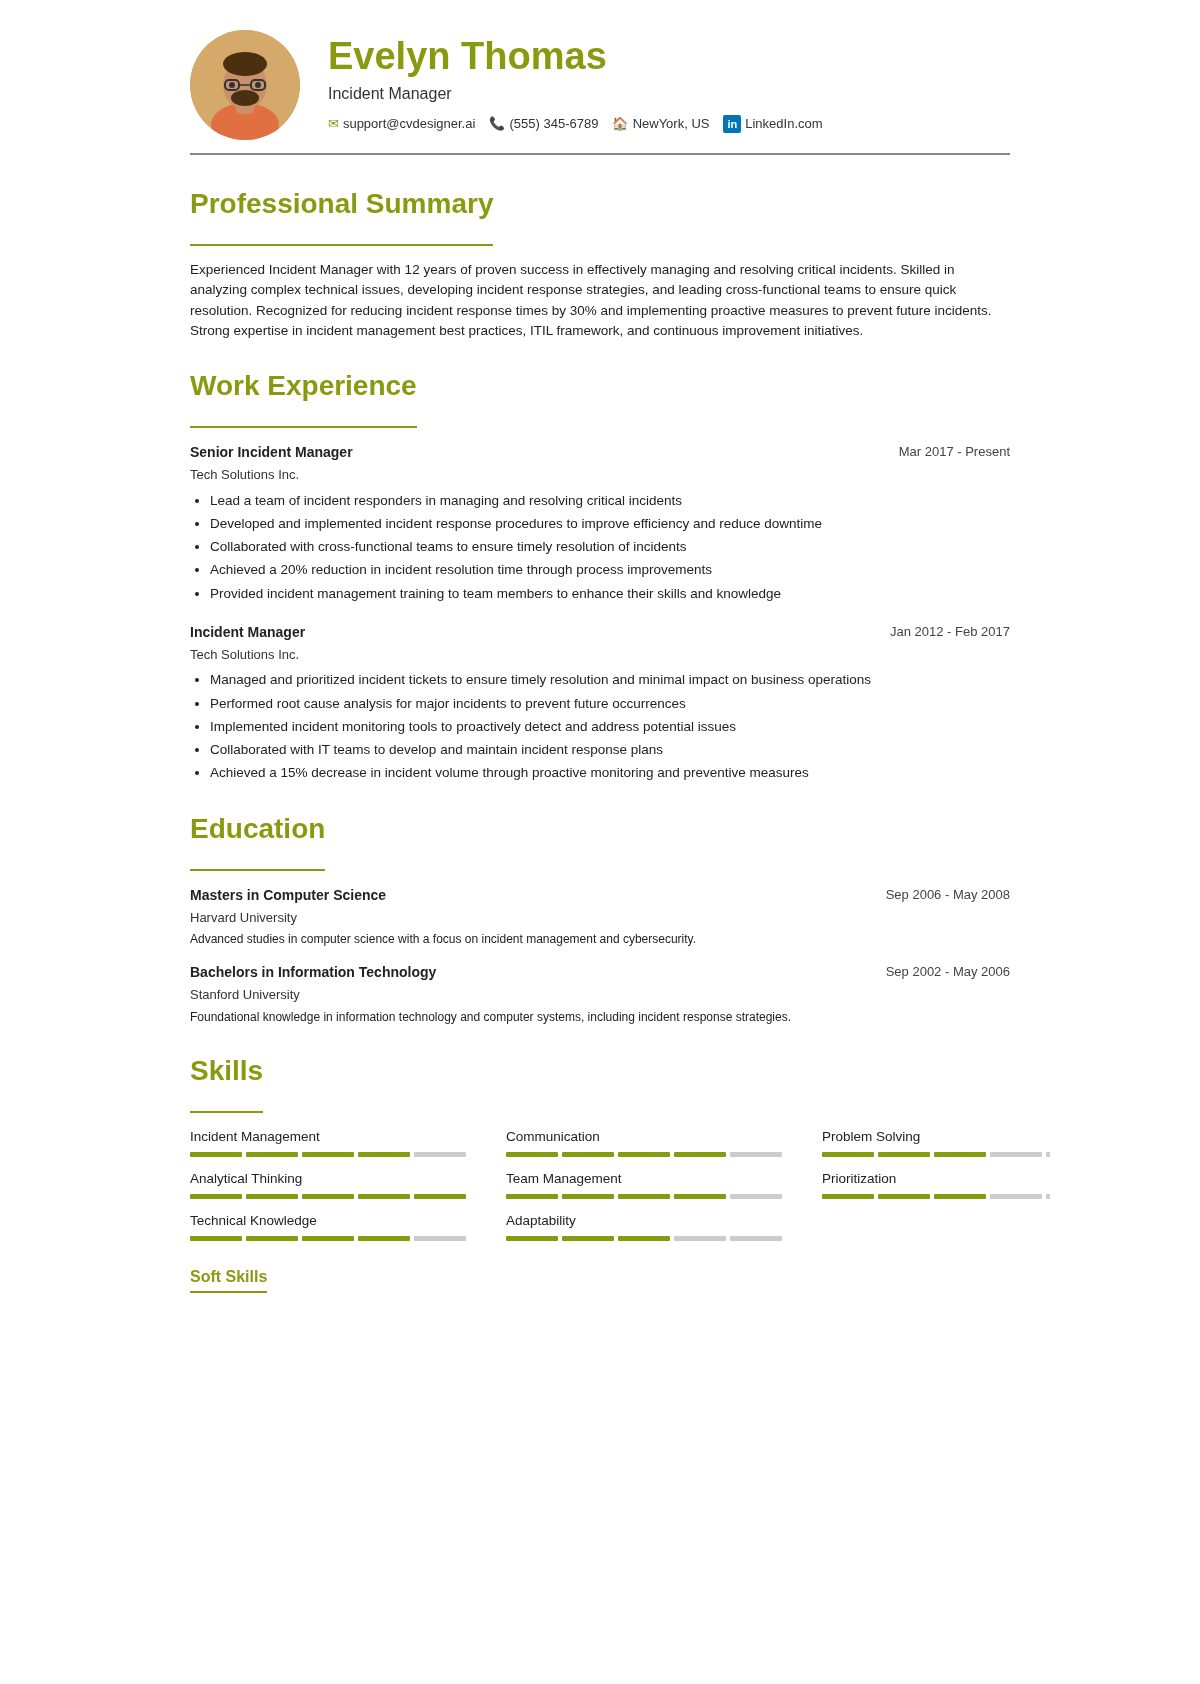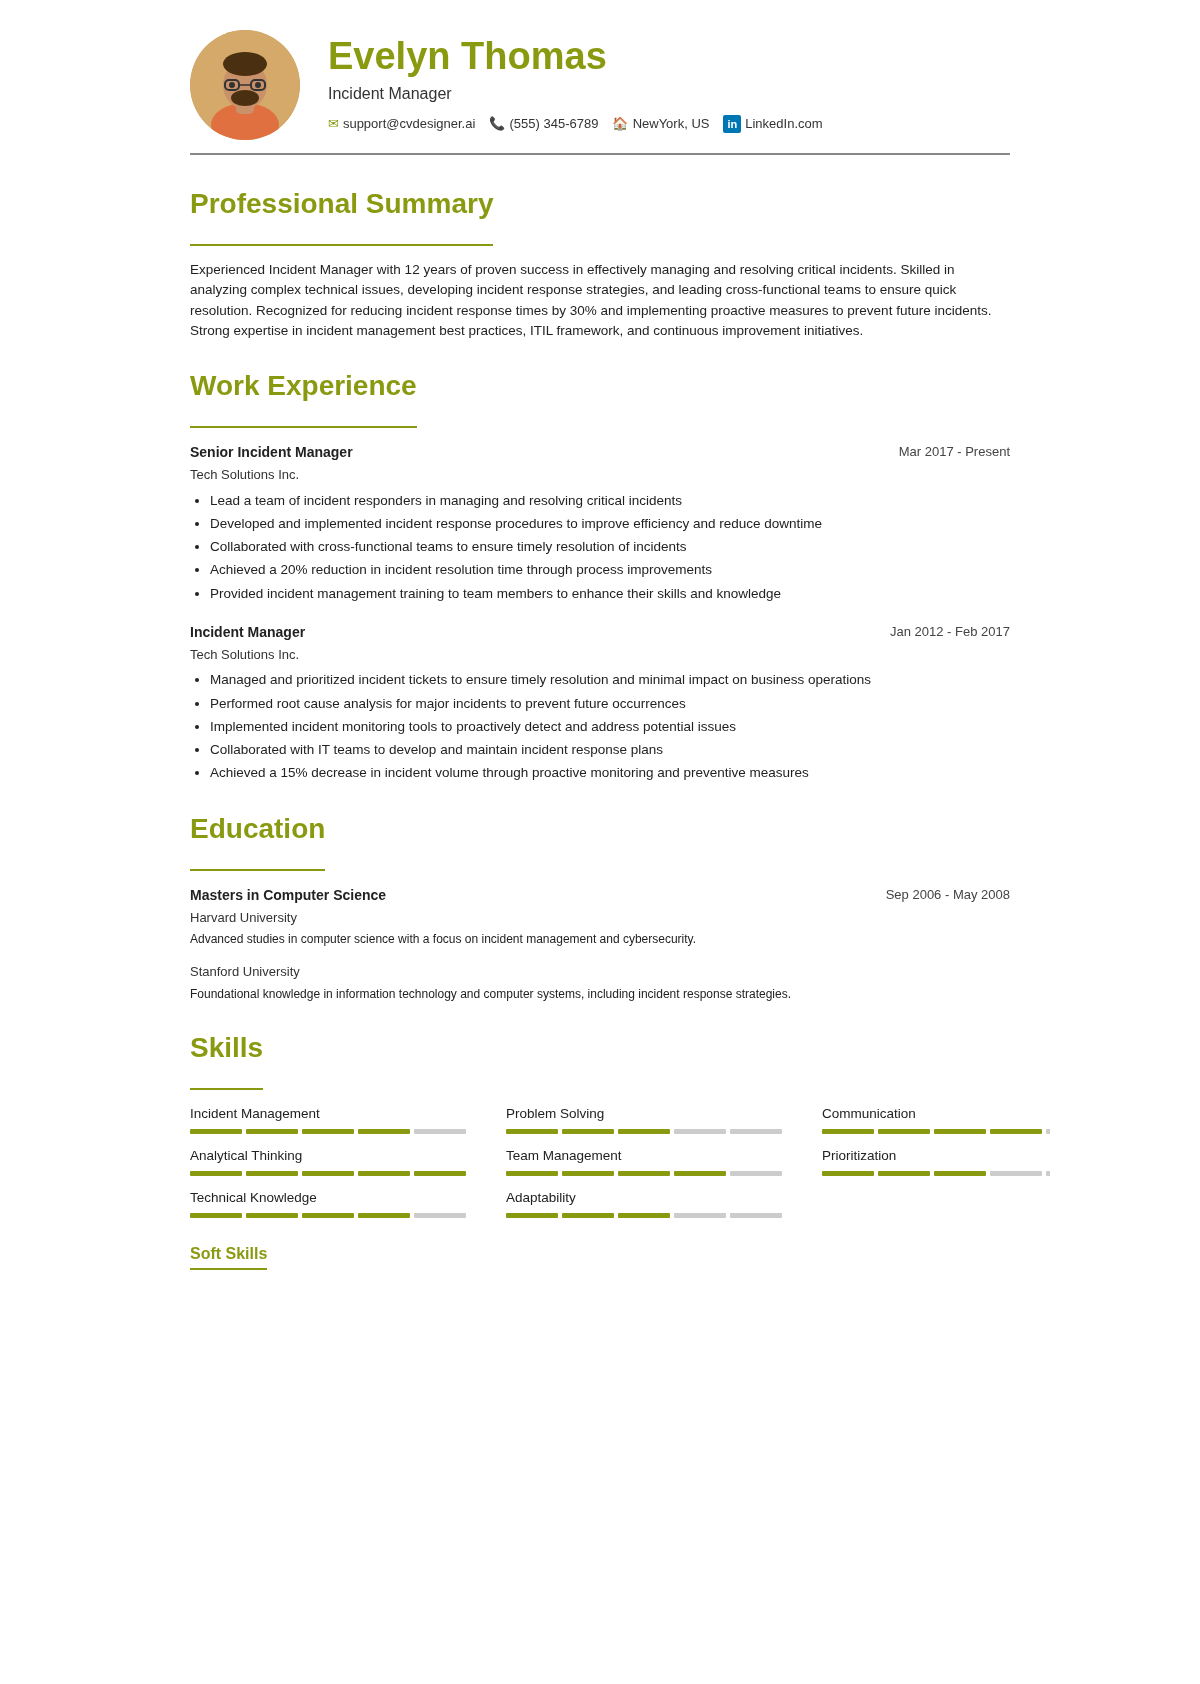--- a/index.html
+++ b/index.html
@@ -228,59 +228,63 @@
   <div>
     <div class="edu-header">
       <div class="edu-degree">Masters in Computer Science</div>
       <div class="edu-date">Sep 2006 - May 2008</div>
     </div>
     <div class="edu-school">Harvard University</div>
     <div class="edu-desc">Advanced studies in computer science with a focus on incident management and cybersecurity.</div>
   </div>
 
   <div>
+    <div class="edu-header">
+      <div class="edu-degree">Bachelors in Information Technology</div>
+      <div class="edu-date">Sep 2002 - May 2006</div>
+    </div>
     <div class="edu-school">Stanford University</div>
     <div class="edu-desc">Foundational knowledge in information technology and computer systems, including incident response strategies.</div>
   </div>
 </div>
 
 <div class="section">
   <div class="section-title">Skills</div>
   <div class="skills-grid" id="skills-grid">
       <div class="skill-item">
         <div class="skill-name">Incident Management</div>
         <div class="skill-bar">
           <div class="skill-segment seg-filled" style="width: 52px;"></div>
           <div class="skill-segment seg-filled" style="width: 52px;"></div>
           <div class="skill-segment seg-filled" style="width: 52px;"></div>
           <div class="skill-segment seg-filled" style="width: 52px;"></div>
           <div class="skill-segment seg-empty" style="width: 52px;"></div>
         </div>
       </div>
       <div class="skill-item">
+        <div class="skill-name">Communication</div>
+        <div class="skill-bar">
+          <div class="skill-segment seg-filled" style="width: 52px;"></div>
+          <div class="skill-segment seg-filled" style="width: 52px;"></div>
+          <div class="skill-segment seg-filled" style="width: 52px;"></div>
+          <div class="skill-segment seg-filled" style="width: 52px;"></div>
+          <div class="skill-segment seg-empty" style="width: 52px;"></div>
+        </div>
+      </div>
+      <div class="skill-item">
         <div class="skill-name">Problem Solving</div>
         <div class="skill-bar">
           <div class="skill-segment seg-filled" style="width: 52px;"></div>
           <div class="skill-segment seg-filled" style="width: 52px;"></div>
           <div class="skill-segment seg-filled" style="width: 52px;"></div>
           <div class="skill-segment seg-empty" style="width: 52px;"></div>
           <div class="skill-segment seg-empty" style="width: 52px;"></div>
         </div>
       </div>
       <div class="skill-item">
-        <div class="skill-name">Communication</div>
-        <div class="skill-bar">
-          <div class="skill-segment seg-filled" style="width: 52px;"></div>
-          <div class="skill-segment seg-filled" style="width: 52px;"></div>
-          <div class="skill-segment seg-filled" style="width: 52px;"></div>
-          <div class="skill-segment seg-filled" style="width: 52px;"></div>
-          <div class="skill-segment seg-empty" style="width: 52px;"></div>
-        </div>
-      </div>
-      <div class="skill-item">
         <div class="skill-name">Leadership</div>
         <div class="skill-bar">
           <div class="skill-segment seg-filled" style="width: 52px;"></div>
           <div class="skill-segment seg-filled" style="width: 52px;"></div>
           <div class="skill-segment seg-filled" style="width: 52px;"></div>
           <div class="skill-segment seg-empty" style="width: 52px;"></div>
           <div class="skill-segment seg-empty" style="width: 52px;"></div>
         </div>
       </div>
       <div class="skill-item">

